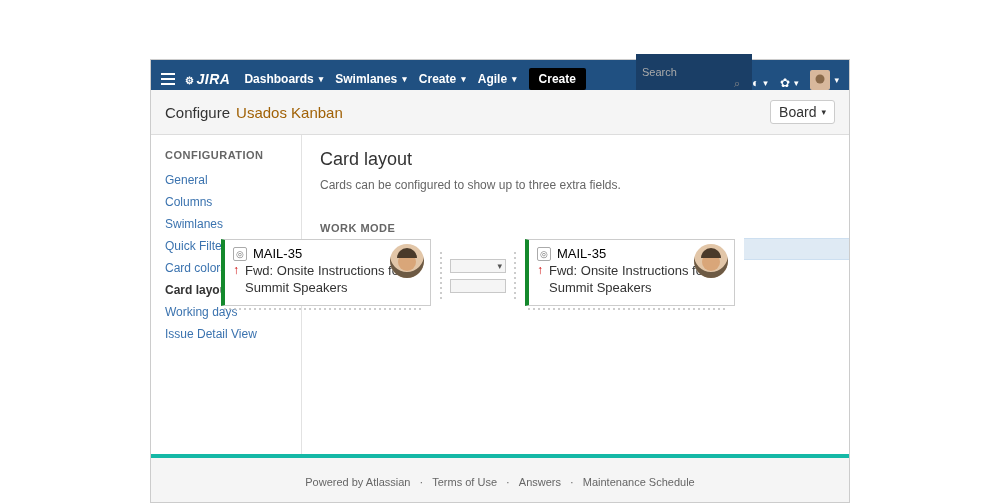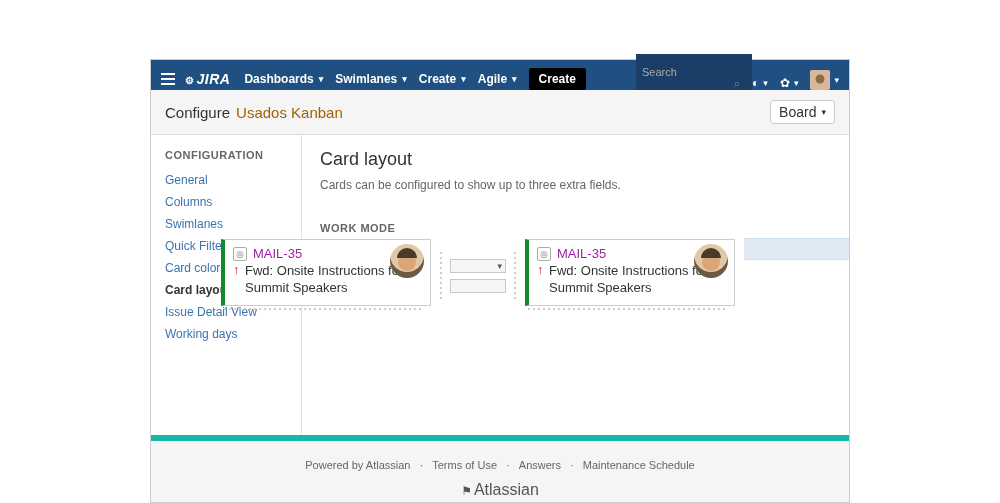--- a/index.html
+++ b/index.html
@@ -33,35 +33,35 @@
   .side-link.active{ color:#333; font-weight:bold;}
   .main{ flex:1; border-left:1px solid #e2e2e2; padding:14px 18px; position:relative;}
   .main h2{ font-size:18px; font-weight:normal; color:#333; margin-bottom:8px;}
   .desc{ color:#666; font-size:12px; margin-bottom:30px;}
   .section-label{ font-size:11px; color:#666; letter-spacing:.5px; font-weight:bold; margin-bottom:4px;}
   .card-row{ display:flex; gap:8px; position:relative; margin-left:-100px;}
   .card-wrap{ position:relative; padding:1px 1px 8px 1px;}
   .card{ width:210px; background:#fff; border:1px solid #ccc; border-left:4px solid #14892c; padding:6px 8px 8px 8px; position:relative;}
   .card-top{display:flex; align-items:center; gap:6px;}
   .card-icon{ width:14px; height:14px; border:1px solid #aaa; border-radius:2px; display:flex; align-items:center; justify-content:center; font-size:9px; color:#777;}
-  .card-key{ color:#a21caf; font-size:13px;}
+  .card-key{ color:#000000; font-size:13px;}
   .card-line2{display:flex; align-items:flex-start; gap:6px; margin-top:2px;}
   .prio{ color:#c00; font-weight:bold; font-size:12px;}
   .summary{ font-size:13px; color:#333; line-height:1.3; flex:1;}
   .card-avatar{ position:absolute; right:6px; top:4px; width:34px; height:34px; border-radius:50%; background:#e2c6a8; box-shadow:inset 0 -6px 0 #6d5a44; overflow:hidden;}
   .card-avatar::before{content:""; position:absolute; left:50%; top:26%; transform:translateX(-50%); width:18px; height:18px; border-radius:50%; background:#d9a679;}
   .card-avatar::after{content:""; position:absolute; left:50%; top:12%; transform:translateX(-50%); width:20px; height:10px; border-radius:10px 10px 0 0; background:#4a3a2a;}
   .assignee-line{ font-size:12px; color:#333; margin-top:6px;}
   .dots-bottom{ position:absolute; left:4px; bottom:0; height:6px; display:flex; gap:3px;}
   .dots-bottom span,.dots-side span{ width:2px; height:2px; border-radius:50%; background:#bbb; display:block;}
   .dots-side{ display:flex; flex-direction:column; gap:3px; justify-content:center;}
   .between{ display:flex; flex-direction:column; justify-content:center; gap:6px; width:56px; align-items:stretch;}
   .field-row{border:1px solid #c8c8c8; background:#f5f5f5; height:14px; font-size:9px; display:flex; justify-content:flex-end; align-items:center; padding:0 3px; color:#555;}
   .blue-bar{ position:absolute; background:#dfeaf4; border:1px solid #cddff0; border-left:none; border-right:none;}
-  .footer{ background:#f5f5f5; border-top:6px solid #14b8a6; padding:18px 0 3px; text-align:center; font-size:11px; color:#666;}
+  .footer{ background:#f5f5f5; border-top:4px solid #14b8a6; padding:18px 0 14px; text-align:center; font-size:11px; color:#666;}
   .footer a{ color:#666; text-decoration:none; margin:0 6px; cursor:pointer;}
   .footer .brand{ margin-top:10px; font-size:16px; color:#555;}
   .footer .brand::before{content:"⚑"; margin-right:2px; font-size:12px;}
 </style>
 </head>
 <body>
 
 <div class="page">
   <div class="outer-pad"></div>
   <div class="app-border">
@@ -99,22 +99,22 @@
 
     <div class="content">
       <div class="sidebar">
         <h4>CONFIGURATION</h4>
         <a class="side-link">General</a>
         <a class="side-link">Columns</a>
         <a class="side-link">Swimlanes</a>
         <a class="side-link">Quick Filters</a>
         <a class="side-link">Card colors</a>
         <a class="side-link active">Card layout</a>
+        <a class="side-link">Working days</a>
         <a class="side-link">Issue Detail View</a>
-        <a class="side-link">Working days</a>
       </div>
 
       <div class="main">
         <div class="blue-bar" style="top:103px; right:-1px; width:106px; height:22px;"></div>
         <h2>Card layout</h2>
         <p class="desc">Cards can be configured to show up to three extra fields.</p>
         <div class="section-label">WORK MODE</div>
 
         <div class="card-row">
           <div class="card-wrap">
@@ -263,17 +263,16 @@
       </div>
     </div>
 
     <div class="footer">
       <div>
         <a>Powered by Atlassian</a> ·
         <a>Terms of Use</a> ·
         <a>Answers</a> ·
         <a>Maintenance Schedule</a>
       </div>
-      <div class="brand">Atlassian</div>
     </div>
 
   </div>
 </div>
 
 </body></html>

